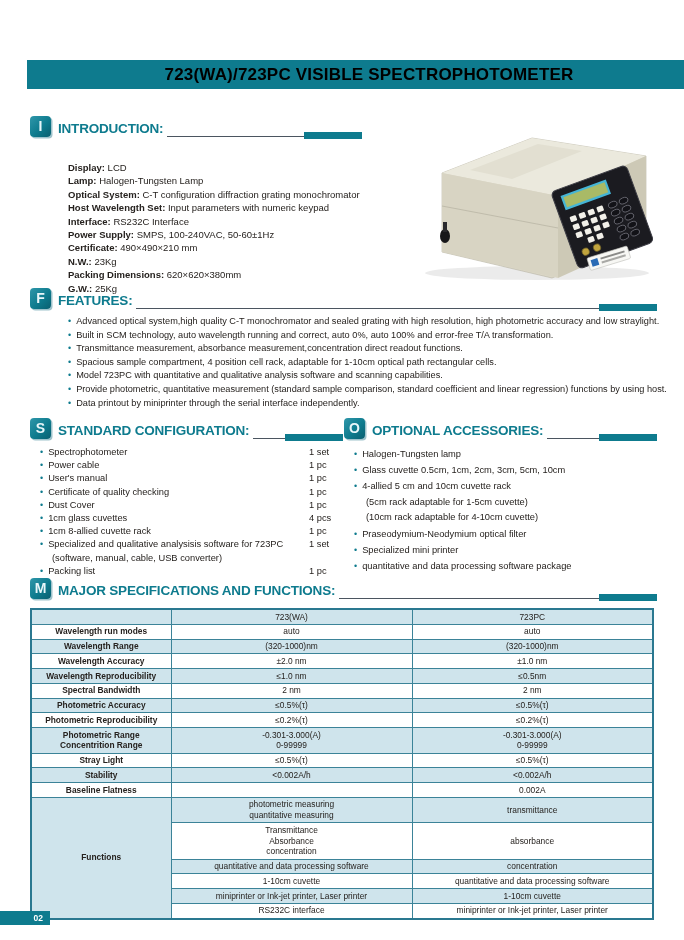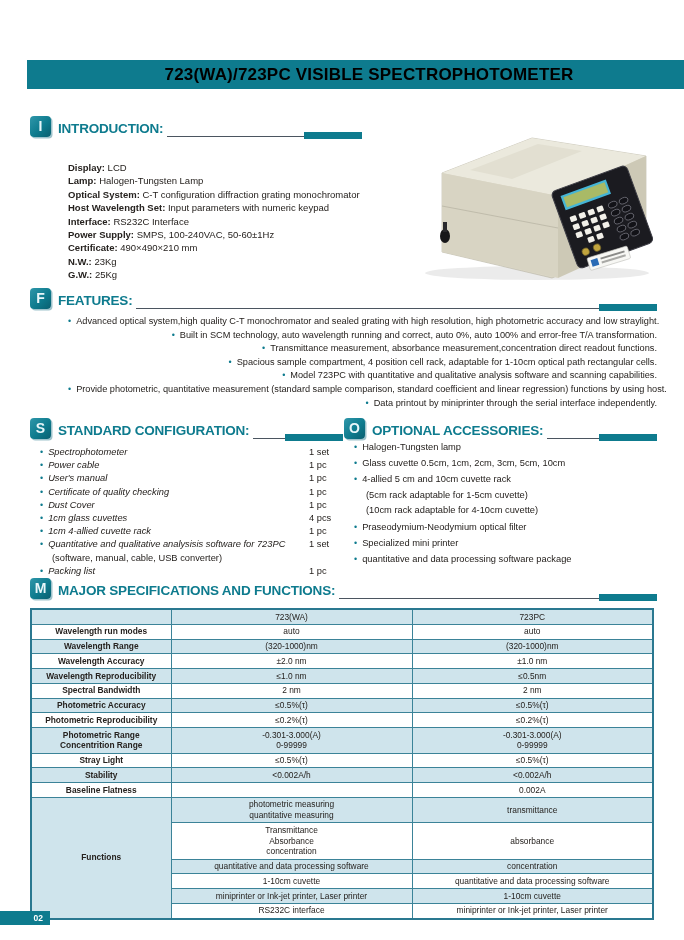--- a/index.html
+++ b/index.html
@@ -25,33 +25,33 @@
 
   
   .intro { position:absolute; left:30px; top:116px; width:332px; }
   .intro-specs { margin-top:24px; padding-left:38px; font-size:9.5px; line-height:13.4px; width:390px; }
   .spec-label { font-weight:bold; }
 
   .product-shot { position:absolute; left:412px; top:118px; width:244px; height:167px; }
 
   
   .features { position:absolute; left:30px; top:288px; width:627px; }
-  .feature-list { margin-top:6px; padding-left:38px; font-size:9.2px; line-height:13.6px;text-align:right; }
+  .feature-list { margin-top:6px; padding-left:38px; font-size:9.2px; line-height:13.6px; }
   .bullet { color:#0e7b8e; margin-right:5px; font-size:9px; }
   .feature-item { white-space:nowrap; }
 
   
   .config { position:absolute; left:30px; top:418px; width:313px; }
   .accessories { position:absolute; left:344px; top:418px; width:313px; }
   .cfg-list { margin-top:7px; padding-left:10px; font-size:9.3px; }
   .cfg-row { display:flex; line-height:13.2px; }
-  .cfg-name { flex:1;font-style:italic; }
+  .cfg-name { flex:1; }
   .cfg-note { padding-left:12px; line-height:13.2px; }
   .cfg-qty { width:34px; text-align:left; }
-  .acc-list { padding-left:10px; font-size:9.3px; }
+  .acc-list { margin-top:7px; padding-left:10px; font-size:9.3px; }
   .acc-row { line-height:16.2px; }
   .acc-note { padding-left:12px; line-height:15.6px; }
 
   
   .specs { position:absolute; left:30px; top:578px; width:627px; }
   .spec-table { border-collapse:collapse; width:622px; margin-top:9px; table-layout:fixed;
                 font-size:8.4px; border:2px solid #2a7890; }
   .spec-table td, .spec-table th { border:1px solid #3b8398; text-align:center;
                 vertical-align:middle; padding:1.5px 4px; line-height:1.28;
                 white-space:pre-line; font-weight:normal; }
@@ -82,20 +82,21 @@
     </div>
     <div class="intro-specs" id="intro-specs">
         <div class="spec-line"><span class="spec-label">Display: </span><span class="spec-value">LCD</span></div>
         <div class="spec-line"><span class="spec-label">Lamp: </span><span class="spec-value">Halogen-Tungsten Lamp</span></div>
         <div class="spec-line"><span class="spec-label">Optical System: </span><span class="spec-value">C-T configuration diffraction grating monochromator</span></div>
         <div class="spec-line"><span class="spec-label">Host Wavelength Set: </span><span class="spec-value">Input parameters with numeric keypad</span></div>
         <div class="spec-line"><span class="spec-label">Interface: </span><span class="spec-value">RS232C Interface</span></div>
         <div class="spec-line"><span class="spec-label">Power Supply: </span><span class="spec-value">SMPS, 100-240VAC, 50-60±1Hz</span></div>
         <div class="spec-line"><span class="spec-label">Certificate: </span><span class="spec-value">490×490×210 mm</span></div>
         <div class="spec-line"><span class="spec-label">N.W.: </span><span class="spec-value">23Kg</span></div>
+        <div class="spec-line"><span class="spec-label">Packing Dimensions: </span><span class="spec-value">620×620×380mm</span></div>
         <div class="spec-line"><span class="spec-label">G.W.: </span><span class="spec-value">25Kg</span></div>
       </div>
   </div>
 
   <div class="product-shot">
     <svg width="244" height="167" viewBox="0 0 244 167">
       <ellipse cx="125" cy="155" rx="112" ry="7" fill="rgba(0,0,0,0.08)"></ellipse>
 
       <path d="M30,55 L120,20 L234,38 L234,120 L140,160 L30,134 Z" fill="#dcd8c8" stroke="#b6b2a1" stroke-width="0.6"></path>
 
@@ -207,26 +208,26 @@
           <span class="cfg-name">Dust Cover</span>
           <span class="cfg-qty">1 pc</span>
         </div>
         <div class="cfg-row">
           <span class="bullet">•</span>
           <span class="cfg-name">1cm glass cuvettes</span>
           <span class="cfg-qty">4 pcs</span>
         </div>
         <div class="cfg-row">
           <span class="bullet">•</span>
-          <span class="cfg-name">1cm 4-allied cuvette rack</span>
-          <span class="cfg-qty">1 pc</span>
-        </div>
-        <div class="cfg-row">
-          <span class="bullet">•</span>
-          <span class="cfg-name">Quantitative and qualitative analysisis software for 723PC</span>
+          <span class="cfg-name">1cm 8-allied cuvette rack</span>
+          <span class="cfg-qty">1 pc</span>
+        </div>
+        <div class="cfg-row">
+          <span class="bullet">•</span>
+          <span class="cfg-name">Specialized and qualitative analysisis software for 723PC</span>
           <span class="cfg-qty">1 set</span>
         </div>
         <div class="cfg-note">(software, manual, cable, USB converter)</div>
         <div class="cfg-row">
           <span class="bullet">•</span>
           <span class="cfg-name">Packing list</span>
           <span class="cfg-qty">1 pc</span>
         </div>
       </div>
   </div>

